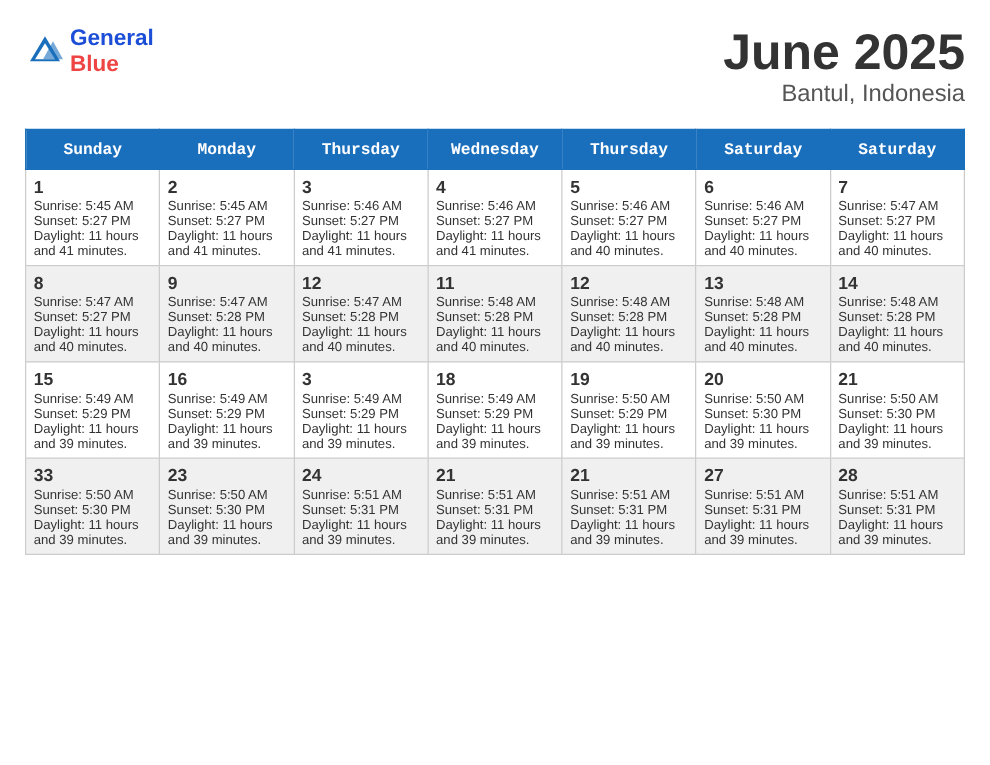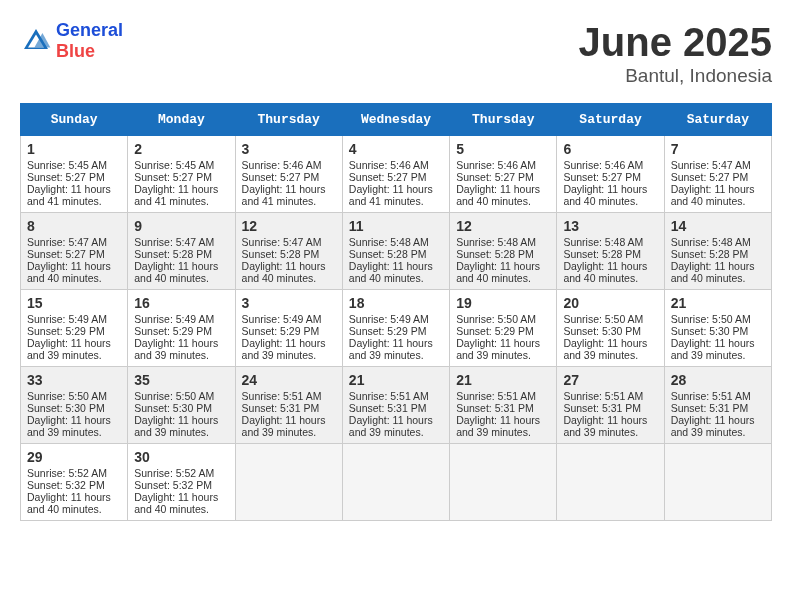--- a/index.html
+++ b/index.html
@@ -137,30 +137,21 @@
         <td><span class="day-number">15</span>Sunrise: 5:49 AM<br>Sunset: 5:29 PM<br>Daylight: 11 hours and 39 minutes.</td>
         <td><span class="day-number">16</span>Sunrise: 5:49 AM<br>Sunset: 5:29 PM<br>Daylight: 11 hours and 39 minutes.</td>
         <td><span class="day-number">3</span>Sunrise: 5:49 AM<br>Sunset: 5:29 PM<br>Daylight: 11 hours and 39 minutes.</td>
         <td><span class="day-number">18</span>Sunrise: 5:49 AM<br>Sunset: 5:29 PM<br>Daylight: 11 hours and 39 minutes.</td>
         <td><span class="day-number">19</span>Sunrise: 5:50 AM<br>Sunset: 5:29 PM<br>Daylight: 11 hours and 39 minutes.</td>
         <td><span class="day-number">20</span>Sunrise: 5:50 AM<br>Sunset: 5:30 PM<br>Daylight: 11 hours and 39 minutes.</td>
         <td><span class="day-number">21</span>Sunrise: 5:50 AM<br>Sunset: 5:30 PM<br>Daylight: 11 hours and 39 minutes.</td>
       </tr>
       <tr class="row-shaded">
         <td><span class="day-number">33</span>Sunrise: 5:50 AM<br>Sunset: 5:30 PM<br>Daylight: 11 hours and 39 minutes.</td>
-        <td><span class="day-number">35</span>Sunrise: 5:50 AM<br>Sunset: 5:30 PM<br>Daylight: 11 hours and 39 minutes.</td>
+        <td><span class="day-number">23</span>Sunrise: 5:50 AM<br>Sunset: 5:30 PM<br>Daylight: 11 hours and 39 minutes.</td>
         <td><span class="day-number">24</span>Sunrise: 5:51 AM<br>Sunset: 5:31 PM<br>Daylight: 11 hours and 39 minutes.</td>
         <td><span class="day-number">21</span>Sunrise: 5:51 AM<br>Sunset: 5:31 PM<br>Daylight: 11 hours and 39 minutes.</td>
         <td><span class="day-number">21</span>Sunrise: 5:51 AM<br>Sunset: 5:31 PM<br>Daylight: 11 hours and 39 minutes.</td>
         <td><span class="day-number">27</span>Sunrise: 5:51 AM<br>Sunset: 5:31 PM<br>Daylight: 11 hours and 39 minutes.</td>
         <td><span class="day-number">28</span>Sunrise: 5:51 AM<br>Sunset: 5:31 PM<br>Daylight: 11 hours and 39 minutes.</td>
       </tr>
-      <tr>
-        <td><span class="day-number">29</span>Sunrise: 5:52 AM<br>Sunset: 5:32 PM<br>Daylight: 11 hours and 40 minutes.</td>
-        <td><span class="day-number">30</span>Sunrise: 5:52 AM<br>Sunset: 5:32 PM<br>Daylight: 11 hours and 40 minutes.</td>
-        <td class="empty"></td>
-        <td class="empty"></td>
-        <td class="empty"></td>
-        <td class="empty"></td>
-        <td class="empty"></td>
-      </tr>
     </tbody>
 </table>
 
 </body></html>

